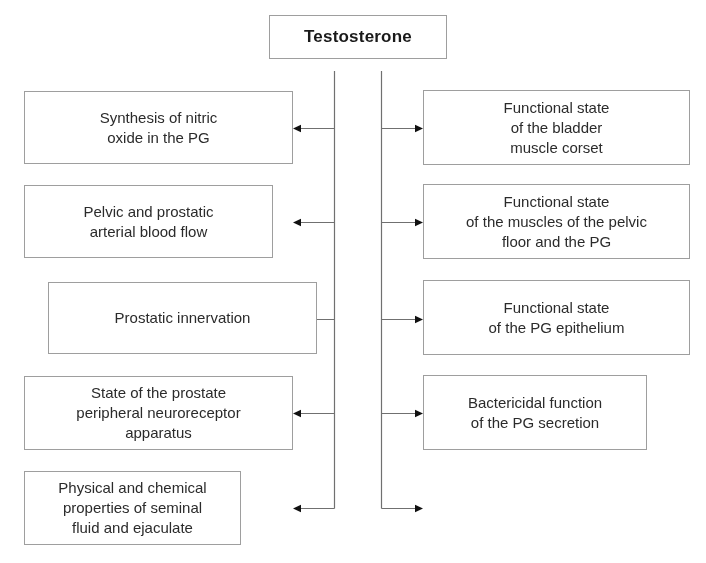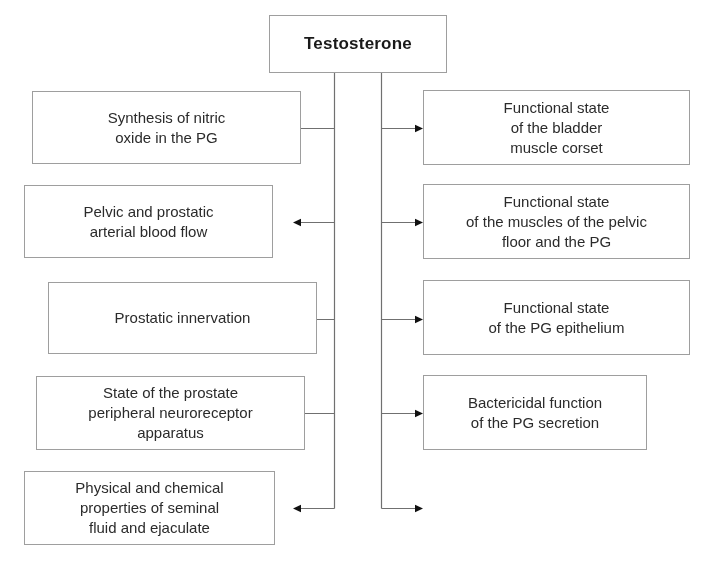--- a/index.html
+++ b/index.html
@@ -24,30 +24,30 @@
     box-sizing:border-box;
     border:1px solid var(--box_border);
     background:#ffffff;
     display:flex;align-items:center;justify-content:center;
     text-align:center;
     font-size:15px;line-height:20px;
     white-space:pre-line;
     padding:4px 10px;
   }
   .root{
-    left:269px;top:15px;width:178px;height:58px;
+    left:269px;top:15px;width:178px;height:44px;
     font-weight:bold;font-size:17px;color:#1a1a1a;
     letter-spacing:0.2px;
   }
   
-  .l0{left:24px;top:91px;width:269px;height:73px;margin-left:8px;}
+  .l0{left:24px;top:91px;width:269px;height:73px;}
   .l1{left:24px;top:185px;width:249px;height:73px;}
   .l2{left:24px;top:282px;width:269px;height:72px;margin-left:24px;}
-  .l3{left:24px;top:376px;width:269px;height:74px;margin-left:12px;}
-  .l4{left:24px;top:471px;width:251px;height:74px;}
+  .l3{left:24px;top:376px;width:269px;height:74px;}
+  .l4{left:24px;top:471px;width:217px;height:74px;}
   
   .r0{left:423px;top:90px;width:267px;height:75px;}
   .r1{left:423px;top:184px;width:267px;height:75px;}
   .r2{left:423px;top:280px;width:267px;height:75px;}
   .r3{left:423px;top:375px;width:224px;height:75px;}
   .r4{left:423px;top:470px;width:267px;height:74px;}
 </style>
 </head>
 <body>
 

